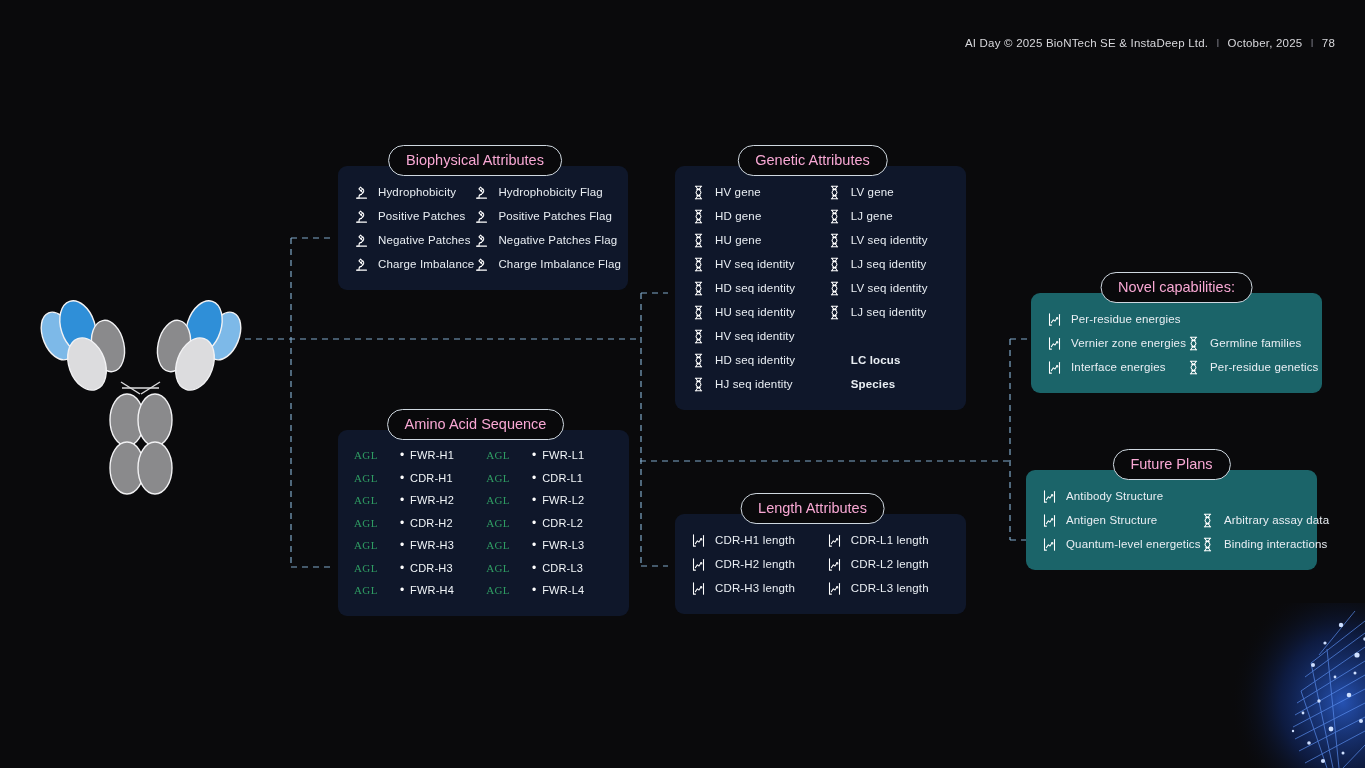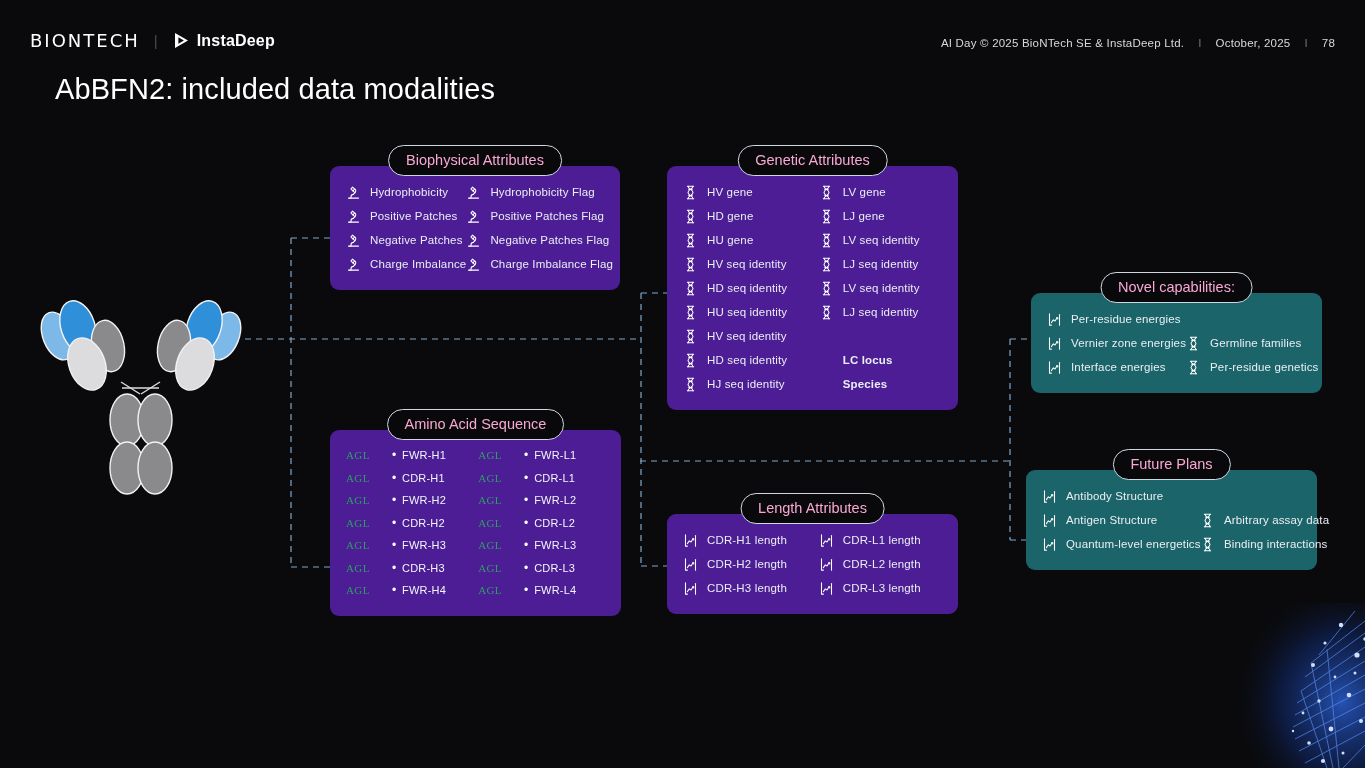--- a/index.html
+++ b/index.html
@@ -16,21 +16,21 @@
   .brand-biontech {
     color: #ffffff; font-size: 18px; letter-spacing: 2.0px; font-weight: 400;
     font-family: "DejaVu Sans", sans-serif;
   }
   .brand-sep { color: #4a4a50; font-size: 15px; }
   .brand-instadeep { display: flex; align-items: center; gap: 6px; }
   .brand-instadeep .txt { color: #ffffff; font-size: 16px; font-weight: 700; letter-spacing: .2px; }
   .hdr-right {
     position: absolute; right: 30px; top: 37px;
     color: #d8d8dc; font-size: 11.5px; letter-spacing: .2px;
-    display: flex; align-items: flex-start; gap: 14px; white-space: nowrap;
+    display: flex; align-items: flex-start; gap: 8px; white-space: nowrap;
   }
   .hdr-right .bar { color: #6f6f78; }
 
   
   .page-title {
     position: absolute; left: 55px; top: 73px;
     color: #ffffff; font-size: 29px; font-weight: 400; letter-spacing: .1px;
   }
 
   
@@ -41,21 +41,21 @@
   .pill {
     position: absolute; top: 0; left: 50%; transform: translateX(-50%);
     border: 1.4px solid #cfd8e0; border-radius: 20px;
     background: #09090b; padding: 6px 17px 7px;
     color: #f9a8d4; font-size: 14.5px; white-space: nowrap; z-index: 3;
   }
   .panel {
     position: absolute; left: 0; top: 21px; width: 100%;
     border-radius: 9px; padding: 14px 16px 14px 16px;
   }
-  .panel.blue { background: #4c1d95; }
+  .panel.blue { background: #0f172a; margin-left: 8px; }
   .panel.teal { background: #1b6469; }
   .cols { display: flex; }
   .col { display: flex; flex-direction: column; }
   .row { display: flex; align-items: center; gap: 9px; height: 24px; }
   .row .label { color: #e9eef3; font-size: 11.5px; letter-spacing: .15px; white-space: nowrap; }
   .row.noicon .label { padding-left: 0; font-weight: bold; }
   .ico { width: 15px; height: 15px; flex: 0 0 15px; display: block; }
   .ico.blank { visibility: hidden; }
 
   
@@ -71,41 +71,29 @@
   #antibody { position: absolute; left: 36px; top: 298px; }
 
   
   #corner { position: absolute; right: 0; bottom: 0; width: 150px; height: 165px; overflow: hidden; }
 </style>
 </head>
 <body>
 
 <div id="slide">
 
-  <div class="hdr-left">
-    <span class="brand-biontech">BIONTECH</span>
-    <span class="brand-sep">|</span>
-    <span class="brand-instadeep">
-      <svg width="19" height="19" viewBox="0 0 19 19">
-        <path d="M3 2 L3 17 L16 9.5 Z" fill="#ffffff"></path>
-        <path d="M6.4 6.2 L6.4 12.8 L11.9 9.5 Z" fill="#0a0a0c"></path>
-      </svg>
-      <span class="txt">InstaDeep</span>
-    </span>
-  </div>
 
   <div class="hdr-right">
     <span>AI Day © 2025  BioNTech SE &amp; InstaDeep Ltd.</span>
     <span class="bar">I</span>
     <span>October, 2025</span>
     <span class="bar">I</span>
     <span>78</span>
   </div>
 
-  <div class="page-title">AbBFN2: included data modalities</div>
 
   <svg id="connectors">
     <g stroke="#7fa8c9" stroke-width="1.2" fill="none" stroke-dasharray="6 5">
 
       <path d="M245 339 H640"></path>
 
       <path d="M291 238 V567"></path>
       <path d="M291 238 H330"></path>
       <path d="M291 567 H330"></path>
 

